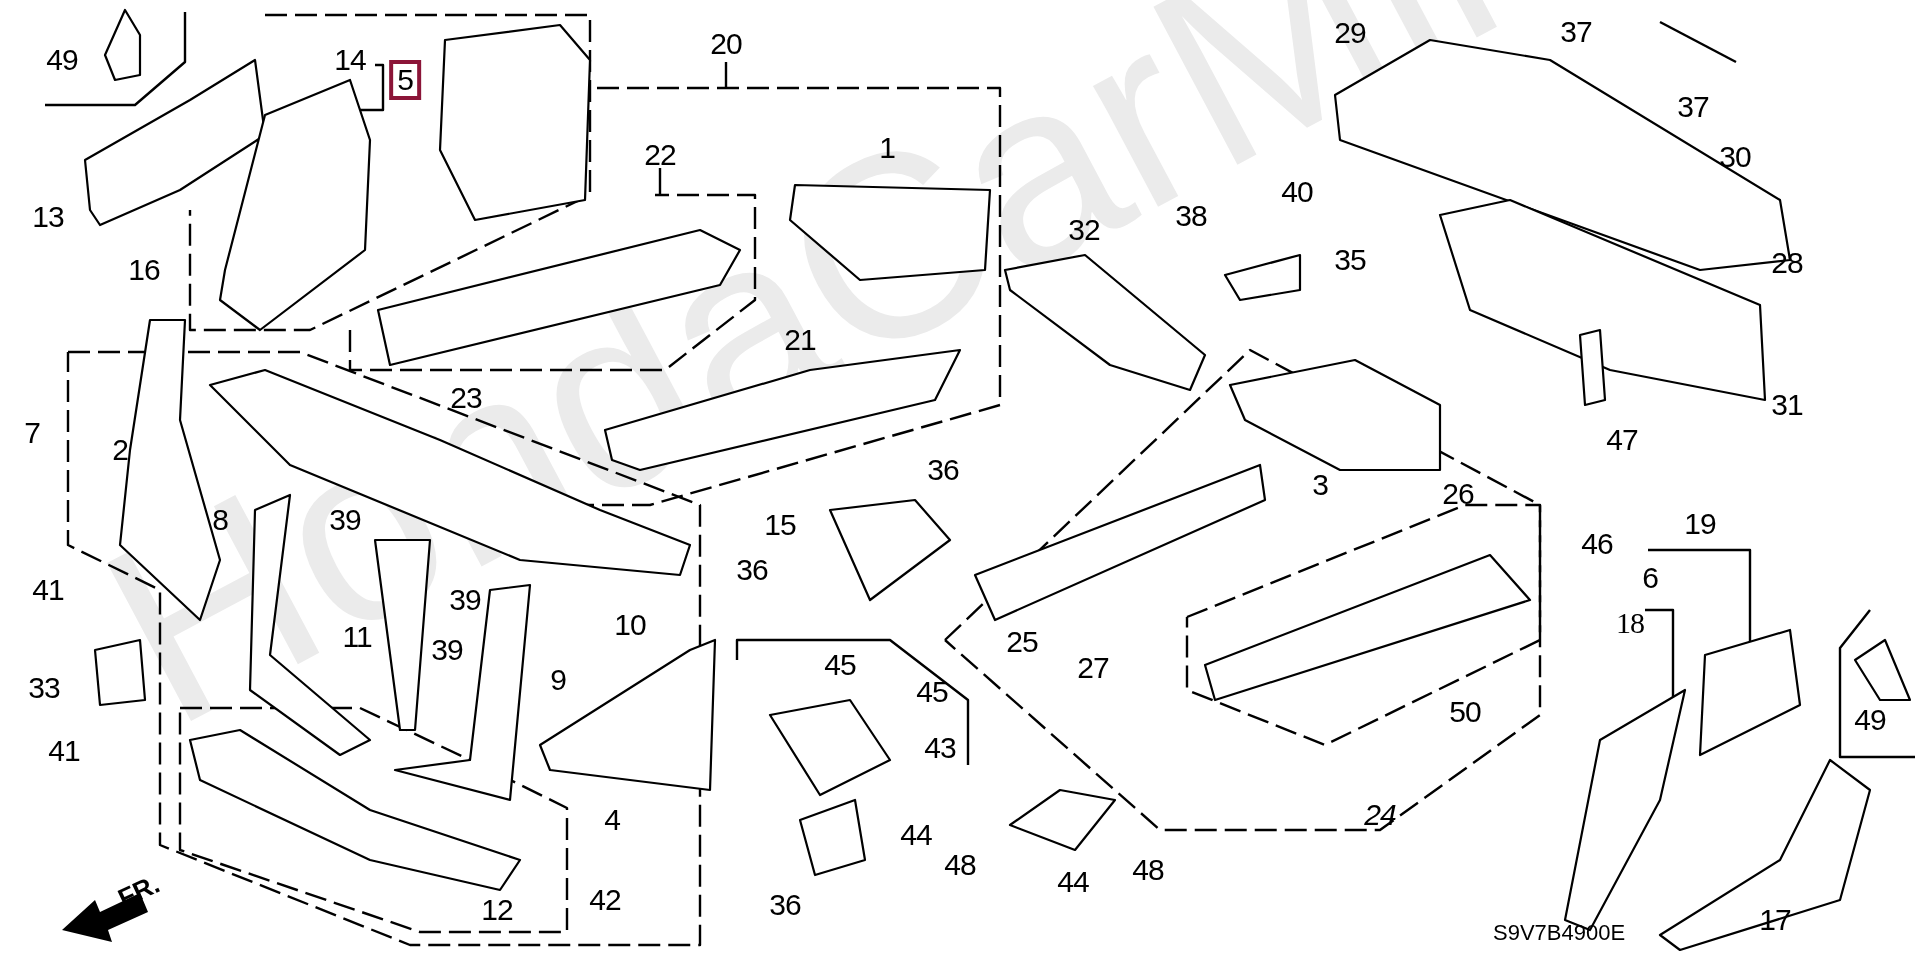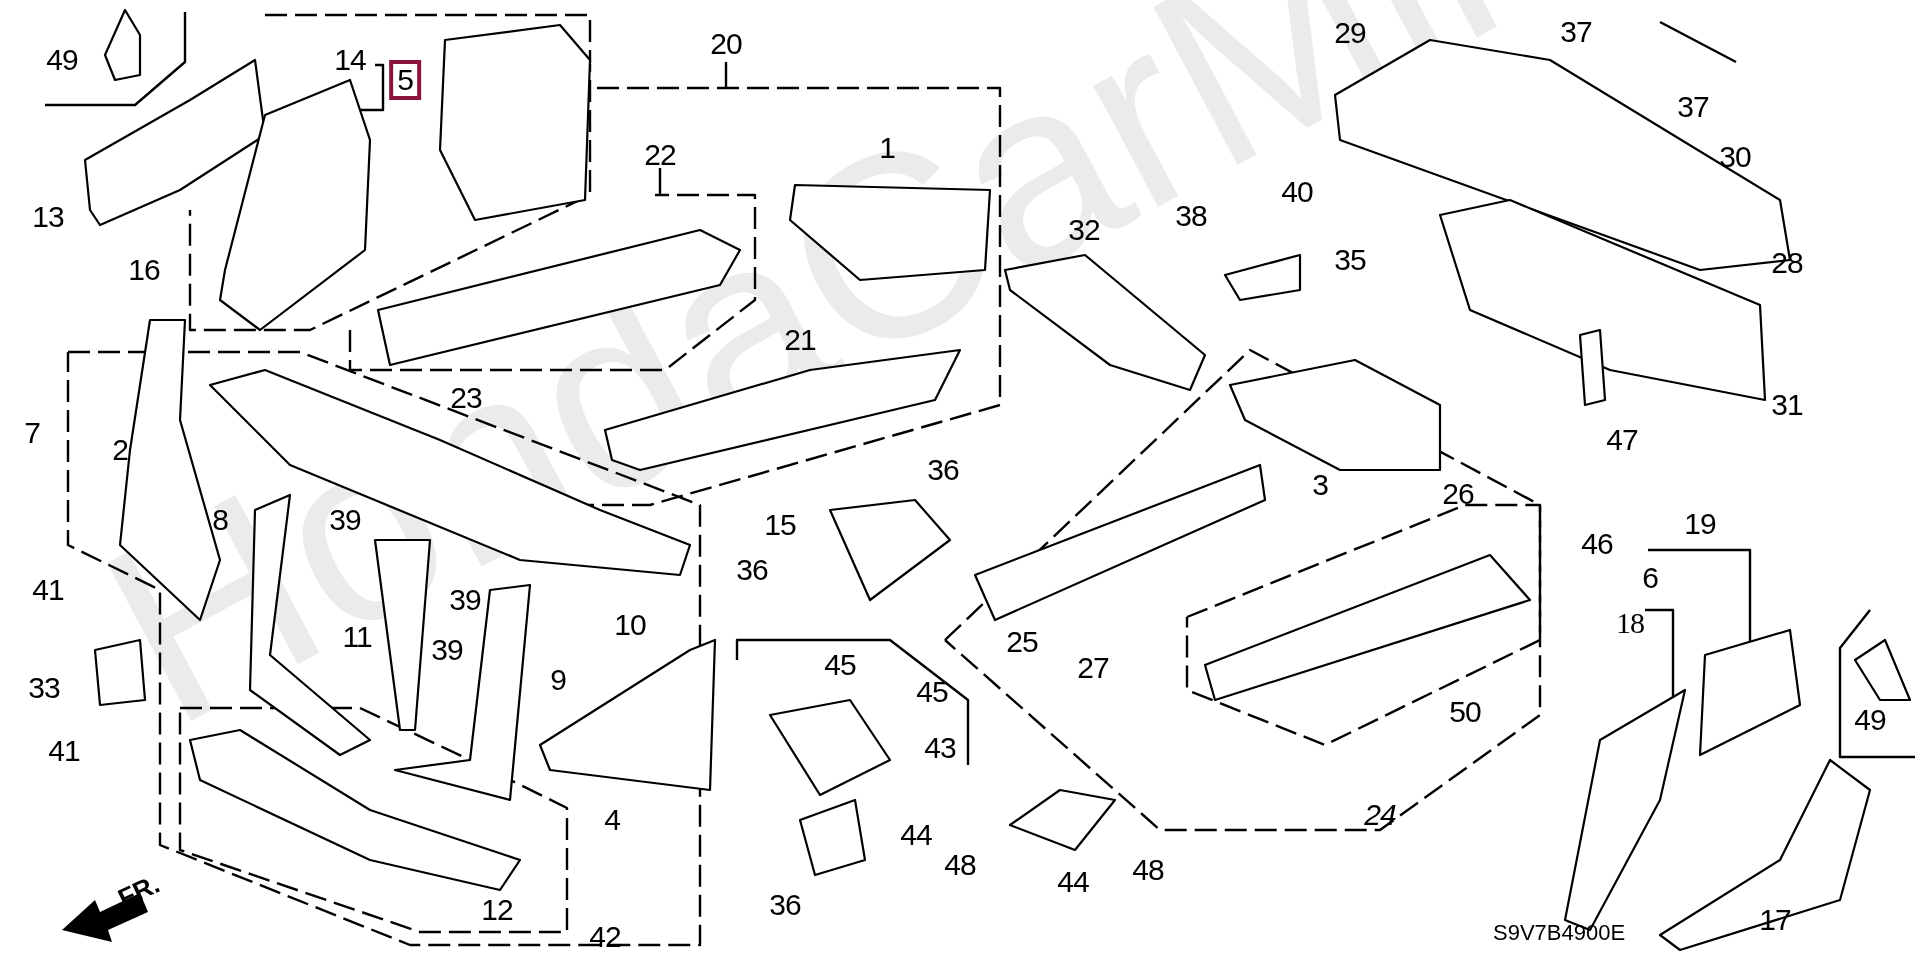--- a/index.html
+++ b/index.html
@@ -95,21 +95,21 @@
     <div class="lbl" style="left: 345px; top: 520px;">39</div>
     <div class="lbl" style="left: 465px; top: 600px;">39</div>
     <div class="lbl" style="left: 447px; top: 650px;">39</div>
     <div class="lbl" style="left: 357px; top: 637px;">11</div>
     <div class="lbl" style="left: 558px; top: 680px;">9</div>
     <div class="lbl" style="left: 630px; top: 605px; margin-top: 20px;">10</div>
     <div class="lbl" style="left: 48px; top: 590px;">41</div>
     <div class="lbl" style="left: 44px; top: 688px;">33</div>
     <div class="lbl" style="left: 64px; top: 751px;">41</div>
     <div class="lbl" style="left: 497px; top: 910px;">12</div>
-    <div class="lbl" style="left: 605px; top: 900px; margin-top: 37px;">42</div>
+    <div class="lbl" style="left: 605px; top: 900px;">42</div>
     <div class="lbl" style="left: 612px; top: 820px;">4</div>
     <div class="lbl" style="left: 943px; top: 470px;">36</div>
     <div class="lbl" style="left: 780px; top: 525px;">15</div>
     <div class="lbl" style="left: 752px; top: 570px;">36</div>
     <div class="lbl" style="left: 840px; top: 665px;">45</div>
     <div class="lbl" style="left: 932px; top: 692px;">45</div>
     <div class="lbl" style="left: 940px; top: 748px;">43</div>
     <div class="lbl" style="left: 905px; top: 835px; margin-left: 11px;">44</div>
     <div class="lbl" style="left: 785px; top: 905px;">36</div>
     <div class="lbl" style="left: 960px; top: 865px;">48</div>

